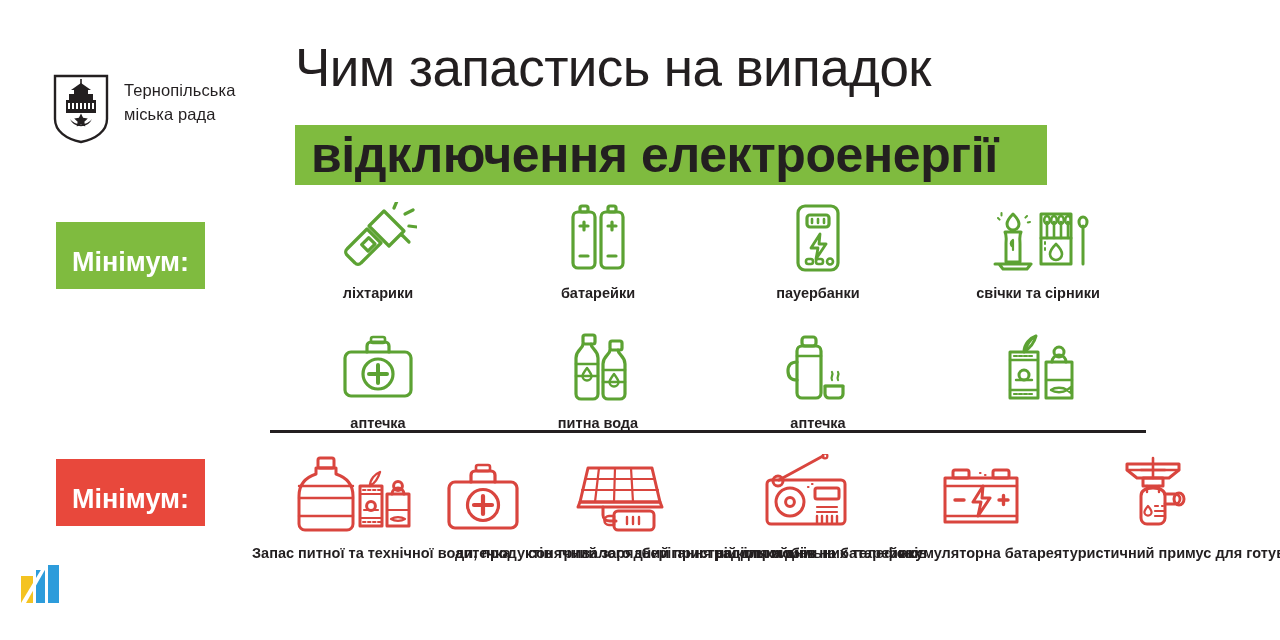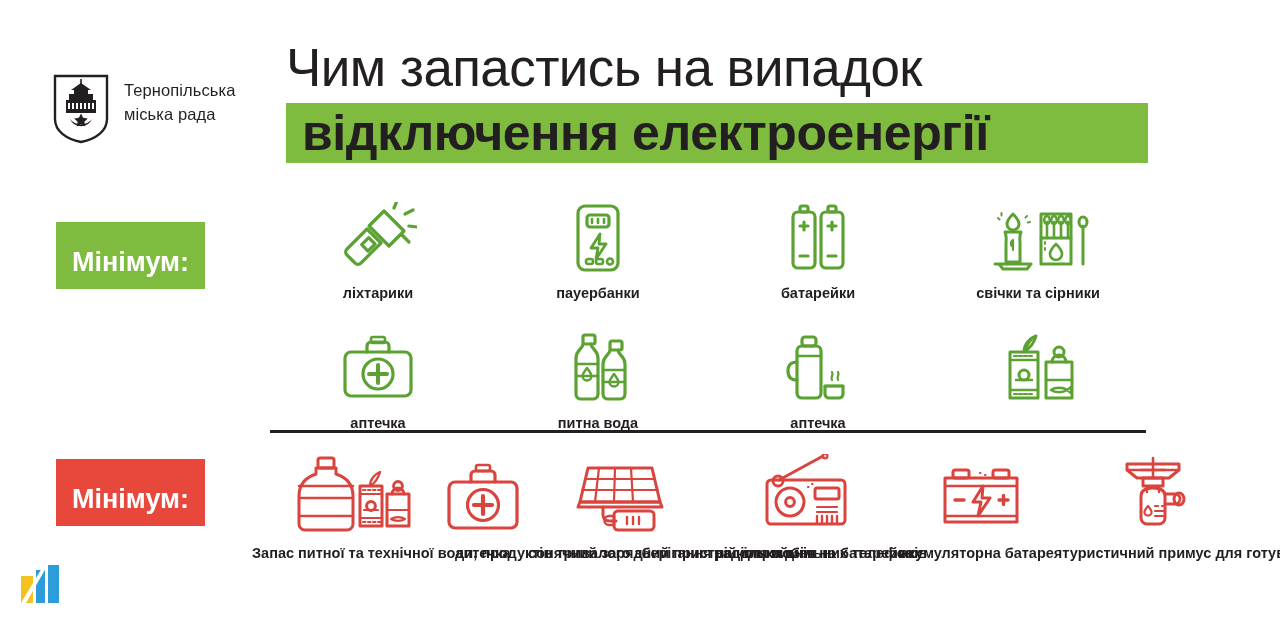--- a/index.html
+++ b/index.html
@@ -12,29 +12,29 @@
     position:relative;
   }
   .page{position:absolute;inset:0;}
 
   
   .brand{position:absolute;left:52px;top:46px;display:flex;align-items:flex-start;gap:14px;margin-top:27px;}
   .brand-crest{width:58px;height:72px;flex:0 0 auto;}
   .brand-text{padding-top:6px;font-size:16.5px;line-height:1.45;color:#231f20;letter-spacing:.1px;}
   .brand-text div{white-space:nowrap;}
 
-  .title-wrap{position:absolute;left:286px;top:36px;width:880px;}
+  .title-wrap{position:absolute;left:295px;top:36px;width:880px;}
   .title-line1{
     font-size:53px;line-height:64px;font-weight:400;color:#231f20;
     letter-spacing:-.6px;white-space:nowrap;
     font-family:"Liberation Sans","DejaVu Sans",sans-serif;
   }
   .title-band{
     display:block;background:#7FBB3F;
-    margin-top:3px;width:862px;height:60px;
+    margin-top:25px;width:752px;height:60px;
     box-sizing:border-box;padding:0 16px;
   }
   .title-line2{
     font-size:50px;line-height:60px;font-weight:bold;color:#231f20;
     letter-spacing:-.4px;white-space:nowrap;
   }
 
   
   .badge{
     position:absolute;color:#ffffff;font-weight:bold;
@@ -130,44 +130,44 @@
             <path d="M70 24 L78 25"></path>
             <path d="M63 33 L70 40"></path>
         </svg>
       </span>
       <span class="lbl">ліхтарики</span>
     </div>
 
     <div class="cell">
       <span class="ico">
         <svg width="78" height="72" viewBox="0 0 78 72" fill="none" stroke="#5CA233" stroke-width="3.2" stroke-linecap="round" stroke-linejoin="round">
+          <rect x="14" y="10" width="22" height="56" rx="5"></rect>
+          <rect x="21" y="4" width="8" height="6" rx="2"></rect>
+          <path d="M25 20 v8 M21 24 h8 M21 54 h8"></path>
+          <rect x="42" y="10" width="22" height="56" rx="5"></rect>
+          <rect x="49" y="4" width="8" height="6" rx="2"></rect>
+          <path d="M53 20 v8 M49 24 h8 M49 54 h8"></path>
+        </svg>
+      </span>
+      <span class="lbl">батарейки</span>
+    </div>
+
+    <div class="cell">
+      <span class="ico">
+        <svg width="78" height="72" viewBox="0 0 78 72" fill="none" stroke="#5CA233" stroke-width="3.2" stroke-linecap="round" stroke-linejoin="round">
           <rect x="19" y="4" width="40" height="64" rx="7"></rect>
           <rect x="28" y="13" width="22" height="12" rx="3"></rect>
           <path d="M33 17 v4 M39 17 v4 M45 17 v4" stroke-width="2.6"></path>
           <path d="M41 32 L32 46 h7 l-2 11 10-15 h-7 Z" stroke-width="2.8"></path>
           <rect x="27" y="57" width="7" height="5" rx="2.2" stroke-width="2.6"></rect>
           <rect x="37" y="57" width="7" height="5" rx="2.2" stroke-width="2.6"></rect>
           <circle cx="51" cy="59.5" r="3" stroke-width="2.6"></circle>
         </svg>
       </span>
       <span class="lbl">пауербанки</span>
-    </div>
-
-    <div class="cell">
-      <span class="ico">
-        <svg width="78" height="72" viewBox="0 0 78 72" fill="none" stroke="#5CA233" stroke-width="3.2" stroke-linecap="round" stroke-linejoin="round">
-          <rect x="14" y="10" width="22" height="56" rx="5"></rect>
-          <rect x="21" y="4" width="8" height="6" rx="2"></rect>
-          <path d="M25 20 v8 M21 24 h8 M21 54 h8"></path>
-          <rect x="42" y="10" width="22" height="56" rx="5"></rect>
-          <rect x="49" y="4" width="8" height="6" rx="2"></rect>
-          <path d="M53 20 v8 M49 24 h8 M49 54 h8"></path>
-        </svg>
-      </span>
-      <span class="lbl">батарейки</span>
     </div>
 
     <div class="cell">
       <span class="ico">
         <svg width="110" height="72" viewBox="0 0 110 72" fill="none" stroke="#5CA233" stroke-width="3" stroke-linecap="round" stroke-linejoin="round">
           <path d="M30 12 c4 4 6 7 6 10 a6 6 0 0 1-12 0 c0-3 2-6 6-10 Z"></path>
           <path d="M22 30 c2 4 1 7 1 12 v18 h14 V42 c0-5-1-8 1-12 Z"></path>
           <path d="M30 38 v10 M30 38 c-3 2-3 5 0 7" stroke-width="2.2"></path>
           <path d="M12 62 h36 M16 62 l4 5 h24 l4-5"></path>
           <path d="M15 16 l1.6 1.6 M18.5 11 l0 2.4 M44 14 l-1.6 1.6 M47 20 l-2.2 .4" stroke-width="2"></path>

